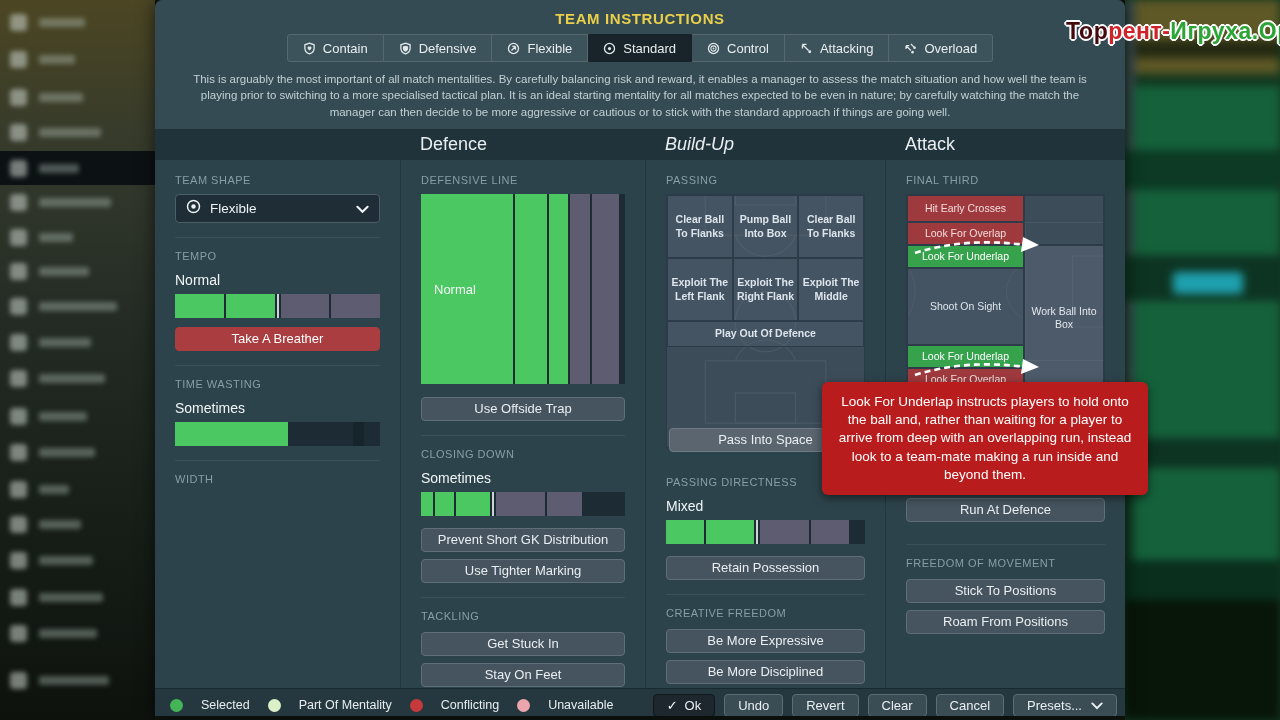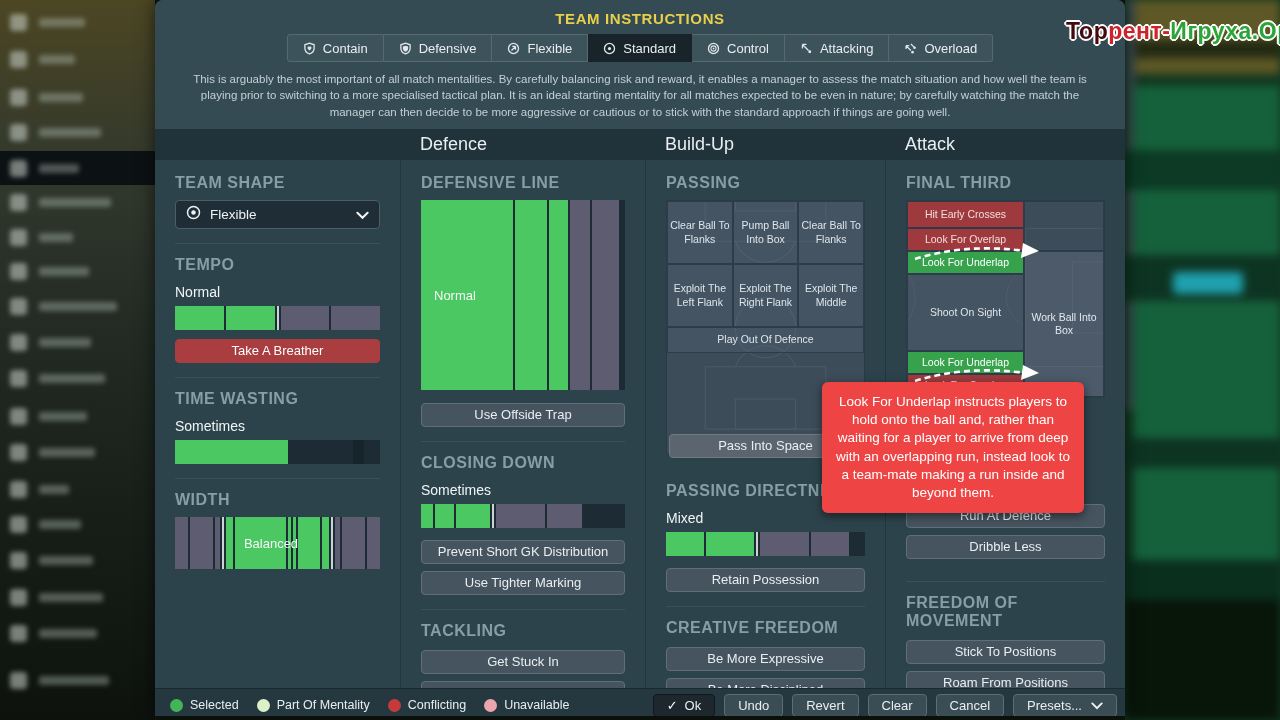--- a/index.html
+++ b/index.html
@@ -45,28 +45,28 @@
        border:1px solid #57696f;border-left:none;color:#e8eef0;font-size:13px;cursor:pointer;}
   .tab:first-child{border-left:1px solid #57696f;border-radius:3px 0 0 3px;}
   .tab:last-child{border-radius:0 3px 3px 0;}
   .tab.sel{background:#19242a;border-color:#19242a;}
   .tab svg{display:block;}
   .desc{margin:9px auto 0;width:905px;text-align:center;color:#c2d0d5;font-size:11.5px;line-height:1.42;}
 
   .colheads{position:absolute;left:0;top:129px;width:970px;height:31px;background:#20323a;display:flex;}
   .colhead{display:flex;align-items:center;color:#e9eff1;font-size:18px;}
   .ch0{width:245px;} .ch1{width:245px;padding-left:20px;box-sizing:border-box;}
-  .ch2{width:240px;padding-left:20px;box-sizing:border-box;} .ch3{width:240px;padding-left:20px;box-sizing:border-box;}
+  .ch2{width:240px;padding-left:20px;box-sizing:border-box;font-style:italic;} .ch3{width:240px;padding-left:20px;box-sizing:border-box;}
 
   .cols{position:absolute;left:0;top:160px;width:970px;height:528px;display:flex;}
   .col{box-sizing:border-box;padding:14px 20px 0 20px;position:relative;}
   .col0{width:245px;} .col1{width:245px;border-left:1px solid #23363e;}
   .col2{width:240px;border-left:1px solid #23363e;} .col3{width:240px;border-left:1px solid #23363e;}
 
-  .lbl{color:#879ea7;font-size:16px;font-weight:bold;letter-spacing:.5px;margin-bottom:8px;}
+  .lbl{color:#879ea7;font-size:11px;font-weight:normal;letter-spacing:.5px;margin-bottom:8px;}
   .val{color:#f0f5f6;font-size:14px;margin:10px 0 6px 0;}
   .divider{height:1px;background:#3b5058;margin:14px 0 12px 0;}
 
   .btn{height:24px;line-height:22px;box-sizing:border-box;background:#46545f;border:1px solid #606e78;
        border-radius:4px;color:#e9eef1;font-size:13px;text-align:center;cursor:pointer;margin-bottom:7px;}
   .btn-red{background:#a93d40;border-color:#a93d40;color:#fff;}
 
   
   .dropdown{display:flex;align-items:center;height:27px;background:#1f2d36;border:1px solid #4e5e66;
             border-radius:4px;padding:0 10px;cursor:pointer;}
@@ -81,39 +81,39 @@
 
   .vbar{display:flex;gap:2px;background:#1d2c34;position:relative;}
   .vbar-label{position:absolute;color:#f4f8f8;font-size:13px;}
 
   
   .pitch{position:relative;background:#3c4c59;border:1px solid #2b3a46;}
   .pitch svg{position:absolute;inset:0;}
   .pgrid{position:relative;display:flex;flex-wrap:wrap;}
   .pcell{box-sizing:border-box;border:1px solid #2d3c48;background:rgba(92,104,120,.30);
          display:flex;align-items:center;justify-content:center;text-align:center;
-         color:#dde5ec;font-size:10.5px;line-height:1.25;cursor:pointer;padding:2px;}
+         color:#dde5ec;font-size:10.5px;line-height:1.25;cursor:pointer;padding:2px;font-weight:bold;}
 
   
   .fcell{box-sizing:border-box;border:1px solid #2d3c48;display:flex;align-items:center;justify-content:center;
          text-align:center;font-size:10.5px;line-height:1.2;cursor:pointer;color:#fff;padding:1px;}
   .f-red{background:#9e3a3e;color:#f3dcdc;}
   .f-green{background:#36a34c;}
   .f-gray{background:rgba(92,104,120,.30);color:#dde5ec;}
   .f-box{background:rgba(104,114,132,.38);color:#e2e8ee;text-align:center;}
 
-  .tooltip{position:absolute;left:822px;top:382px;width:262px;box-sizing:border-box;z-index:60;
-           background:#ef4444;border-radius:6px;padding:11px 12px;color:#fff;font-size:13.5px;
+  .tooltip{position:absolute;left:822px;top:382px;width:326px;box-sizing:border-box;z-index:60;
+           background:#b91c1c;border-radius:6px;padding:11px 12px;color:#fff;font-size:13.5px;
            line-height:1.35;text-align:center;box-shadow:0 3px 10px rgba(0,0,0,.5);}
 
   
   .footer{position:absolute;left:0;top:688px;width:970px;height:32px;background:#25383f;
           border-top:1px solid #192930;display:flex;align-items:center;}
   .legend{display:flex;align-items:center;gap:18px;margin-left:15px;flex:1;}
-  .leg{display:flex;align-items:center;gap:7px;color:#e8eef0;font-size:12.5px;}
+  .leg{display:flex;align-items:center;gap:18px;color:#e8eef0;font-size:12.5px;}
   .dot{width:13px;height:13px;border-radius:50%;}
   .d-sel{background:#43b556;} .d-pom{background:#dcf0c8;} .d-con{background:#c63a3c;} .d-una{background:#eba6ad;}
   .fbtns{display:flex;align-items:center;gap:9px;margin-right:8px;}
   .fbtn{height:23px;line-height:21px;box-sizing:border-box;padding:0 13px;background:#3a4c54;
         border:1px solid #5c6d74;border-radius:4px;color:#e9eef1;font-size:13px;cursor:pointer;}
   .fbtn-ok{background:#1d272d;border-color:#10181d;display:flex;align-items:center;gap:7px;}
   .fbtn-presets{display:flex;align-items:center;gap:9px;}
   .chk{color:#fff;font-size:13px;}
 </style>
 </head>
@@ -337,37 +337,20 @@
         <div class="lbl">TIME WASTING</div>
         <div class="val">Sometimes</div>
         <div class="track">
           <div class="fill" style="width:55%"></div>
           <div style="position:absolute;right:8%;top:0;bottom:0;width:11px;background:#16242c"></div>
         </div>
 
         <div class="divider"></div>
 
         <div class="lbl">WIDTH</div>
-        <div class="vbar" style="height:52px;margin-top:4px">
-          <div class="seg sg-gray" style="width:6.5%"></div>
-          <div class="seg sg-gray" style="width:11.5%"></div>
-          <div class="seg sg-gray" style="width:2.5%"></div>
-          <div class="notch"></div>
-          <div class="seg sg-green" style="width:3.5%"></div>
-          <div class="seg sg-green" style="width:26%"></div>
-          <div class="seg sg-green" style="width:1.5%"></div>
-          <div class="seg sg-green" style="width:1.5%"></div>
-          <div class="seg sg-green" style="width:11%"></div>
-          <div class="seg sg-green" style="width:3.5%"></div>
-          <div class="notch"></div>
-          <div class="seg sg-gray" style="width:2.5%"></div>
-          <div class="seg sg-gray" style="width:11.5%"></div>
-          <div class="seg sg-gray" style="width:6.5%"></div>
-          <div class="vbar-label" style="left:50%;top:50%;transform:translate(-62%,-50%)">Balanced</div>
-        </div>
       </div>
 
       <div class="col col1">
         <div class="lbl">DEFENSIVE LINE</div>
         <div class="vbar" style="height:190px">
           <div class="seg sg-green" style="width:45%"></div>
           <div class="seg sg-green" style="width:16%"></div>
           <div class="seg sg-green" style="width:9%"></div>
           <div class="seg sg-gray" style="width:10%"></div>
           <div class="seg sg-gray" style="width:13%"></div>
@@ -470,21 +453,20 @@
               <path d="M116 4 L132 12 L114 19 Z" fill="#fff"></path>
             </svg>
             <svg style="position:absolute;left:0;top:160px;pointer-events:none" width="140" height="28" viewBox="0 0 140 28">
               <path d="M8 20 Q 60 4 118 12" fill="none" stroke="#fff" stroke-width="2.6" stroke-dasharray="6 4"></path>
               <path d="M116 4 L132 12 L114 19 Z" fill="#fff"></path>
             </svg>
           </div>
         </div>
 
         <div class="btn" style="margin-top:106px">Run At Defence</div>
-        <div class="btn">Dribble Less</div>
 
         <div class="divider" style="margin-top:22px"></div>
 
         <div class="lbl">FREEDOM OF MOVEMENT</div>
         <div class="btn" style="margin-top:10px">Stick To Positions</div>
         <div class="btn">Roam From Positions</div>
       </div>
     </div>
 
     <div class="footer">

